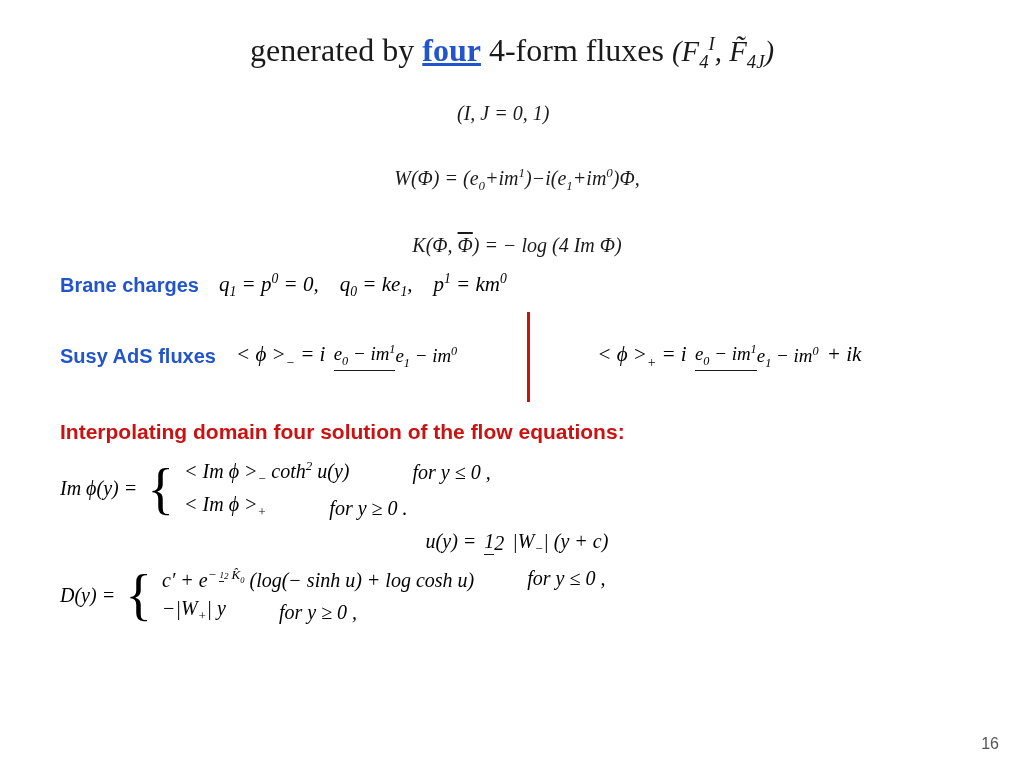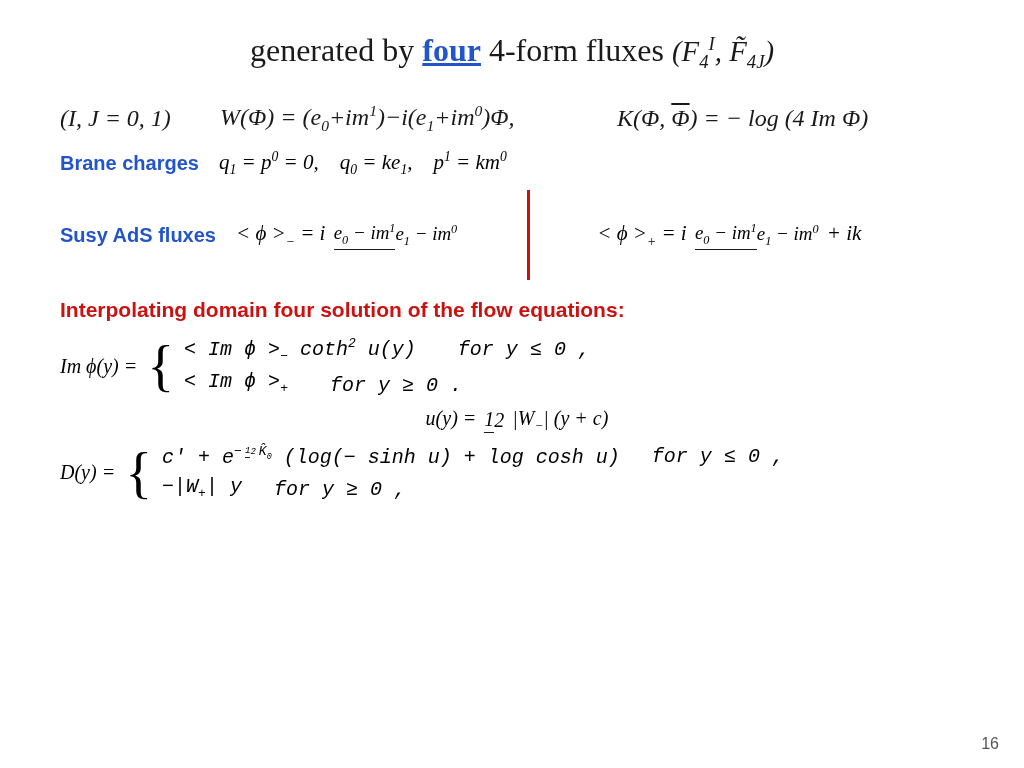--- a/index.html
+++ b/index.html
@@ -29,27 +29,28 @@
       font-family: 'Times New Roman', Times, serif;
     }
 
     .title .highlight {
       color: #2255cc;
       font-weight: bold;
       text-decoration: underline;
     }
 
     .math-line {
-      font-size: 24px;
+      font-size: 20px;
       color: #1a1a1a;
       margin-bottom: 14px;
       display: flex;
       align-items: center;
       gap: 40px;
       padding-left: 10px;
+      flex-direction: column;
     }
 
     .section-label {
       color: #2255cc;
       font-size: 20px;
       font-weight: bold;
       font-family: Arial, sans-serif;
       min-width: 130px;
     }
 
@@ -144,22 +145,21 @@
     .piecewise-cases {
       display: flex;
       flex-direction: column;
       gap: 6px;
       font-style: italic;
     }
 
     .case-line {
       display: flex;
       align-items: center;
-      gap: 12px;
-      font-family: Liberation Mono, monospace;
+      gap: 33px;
     }
   </style>
 </head>
 <body>
 
 <div class="slide">
 
   <div class="title">
     <div>
       <span>generated by </span><span class="highlight">four</span><span> 4-form fluxes</span>

